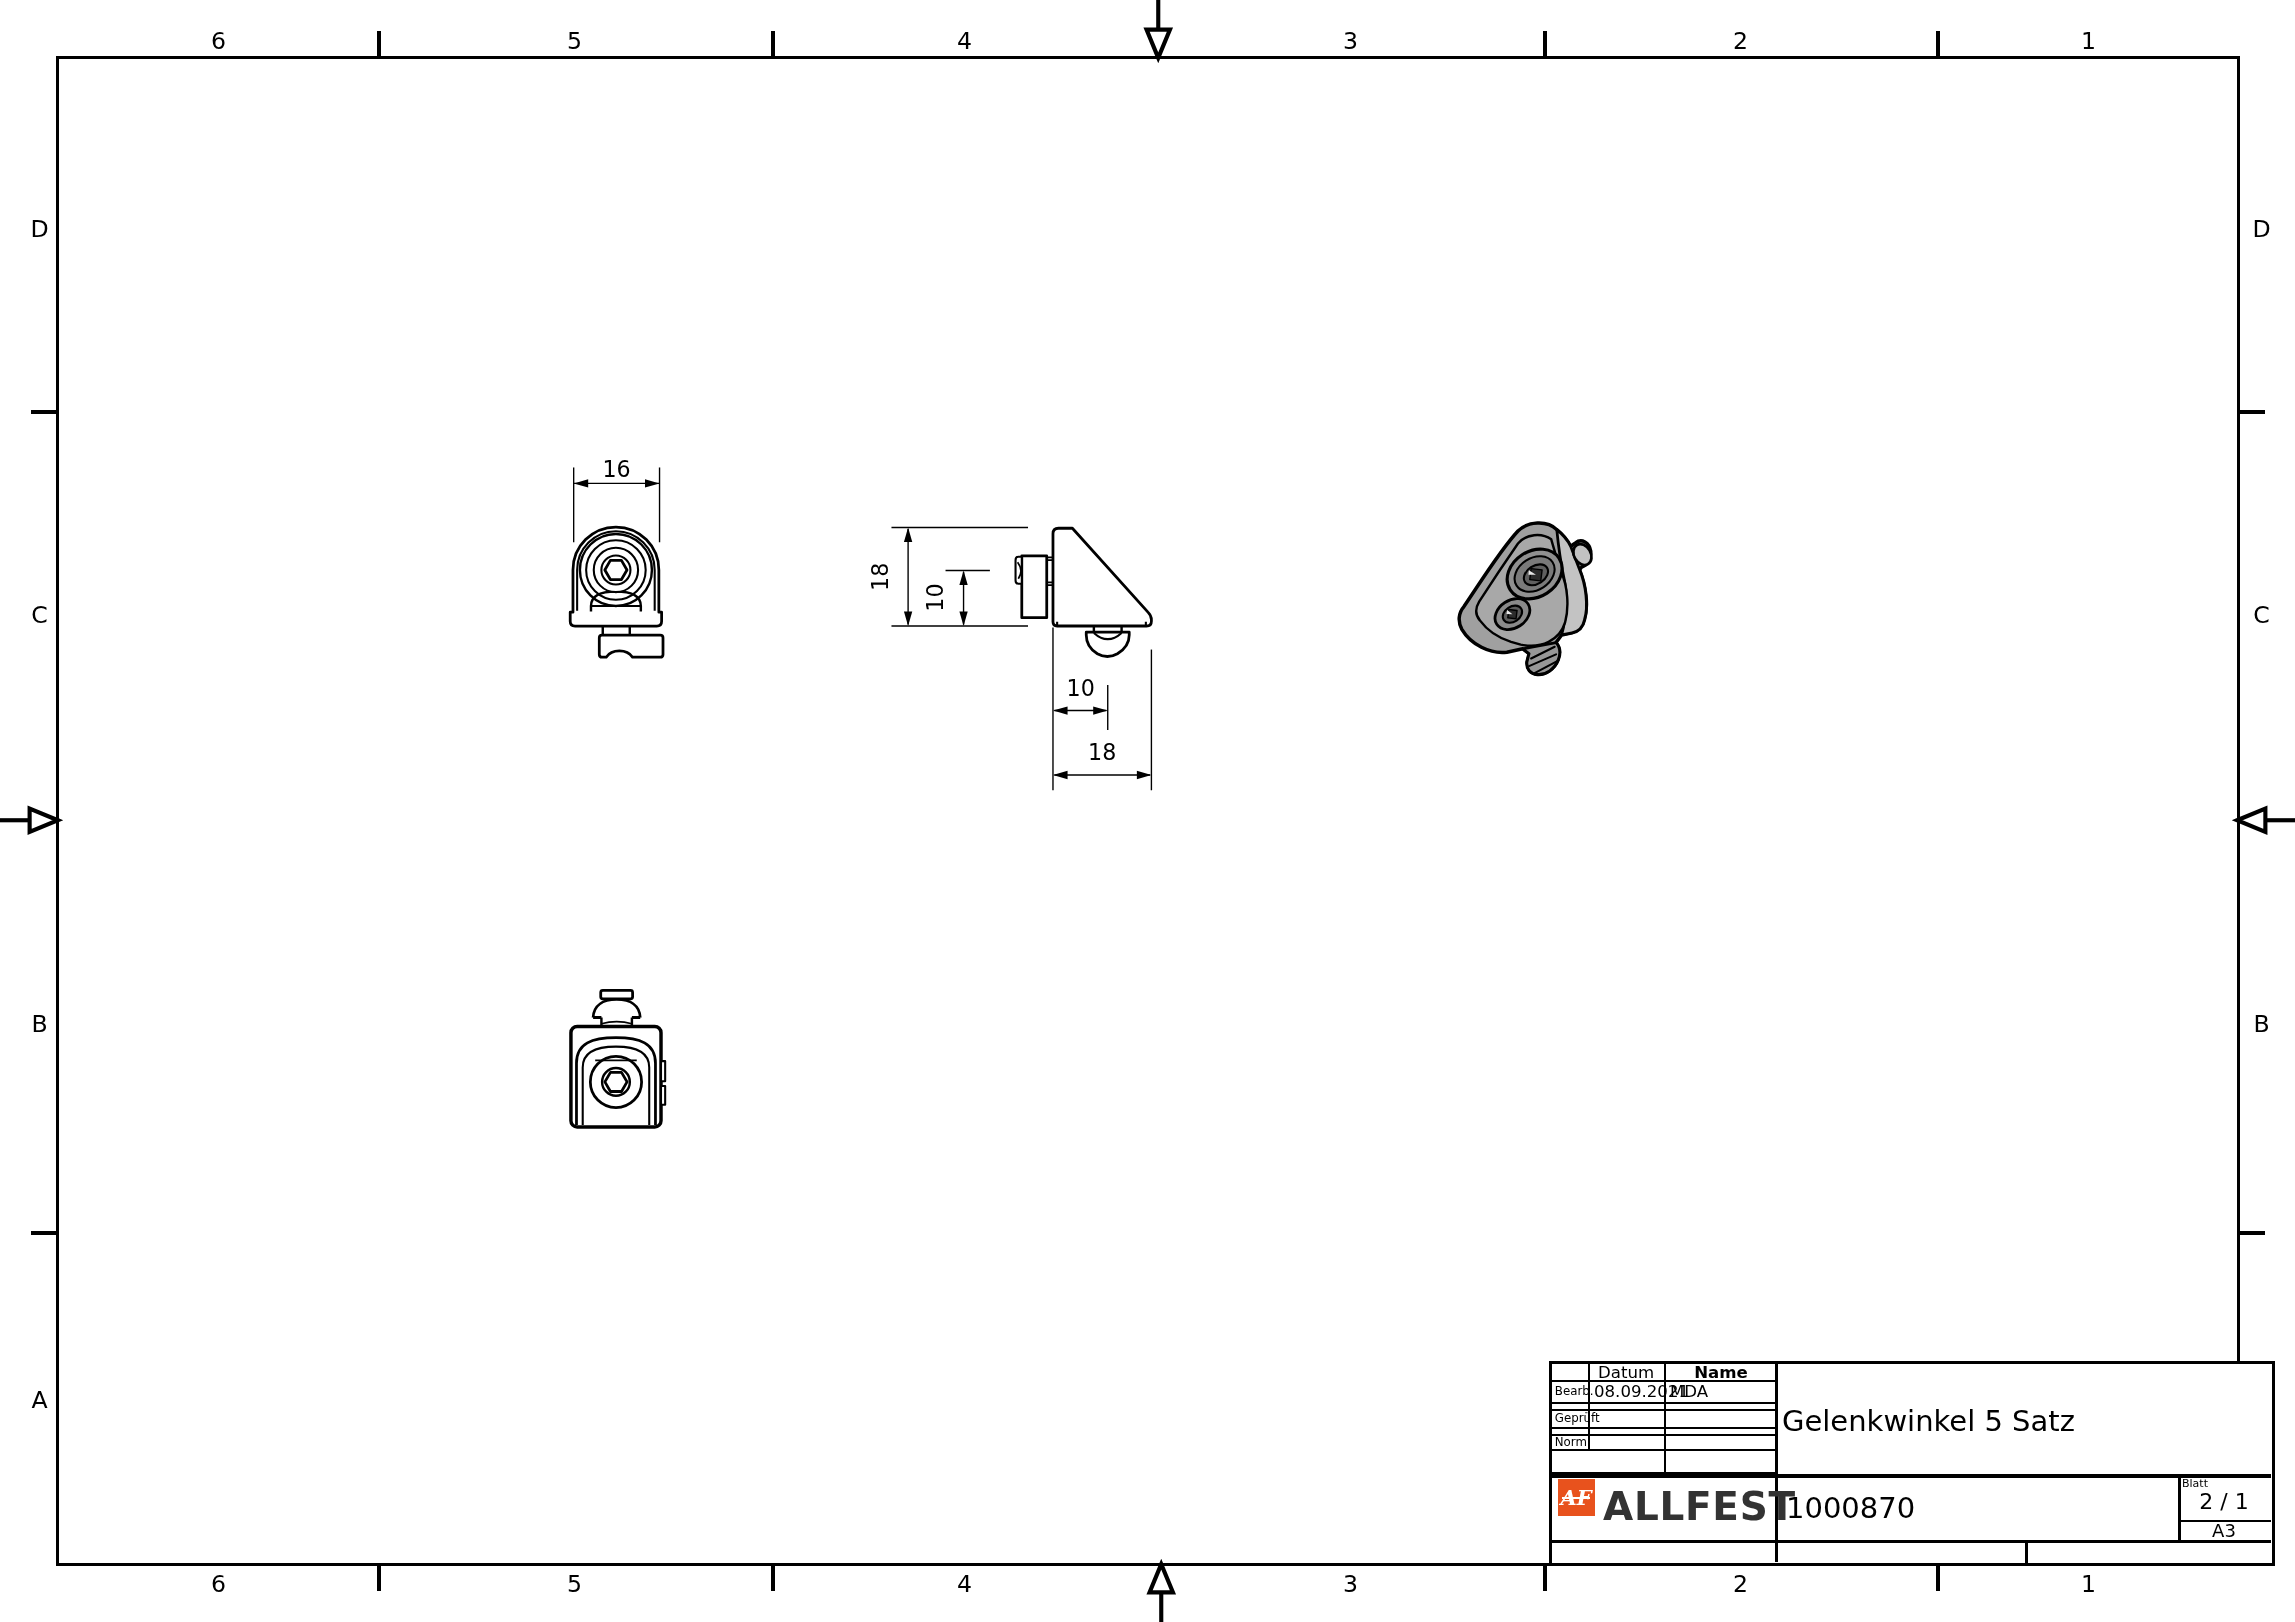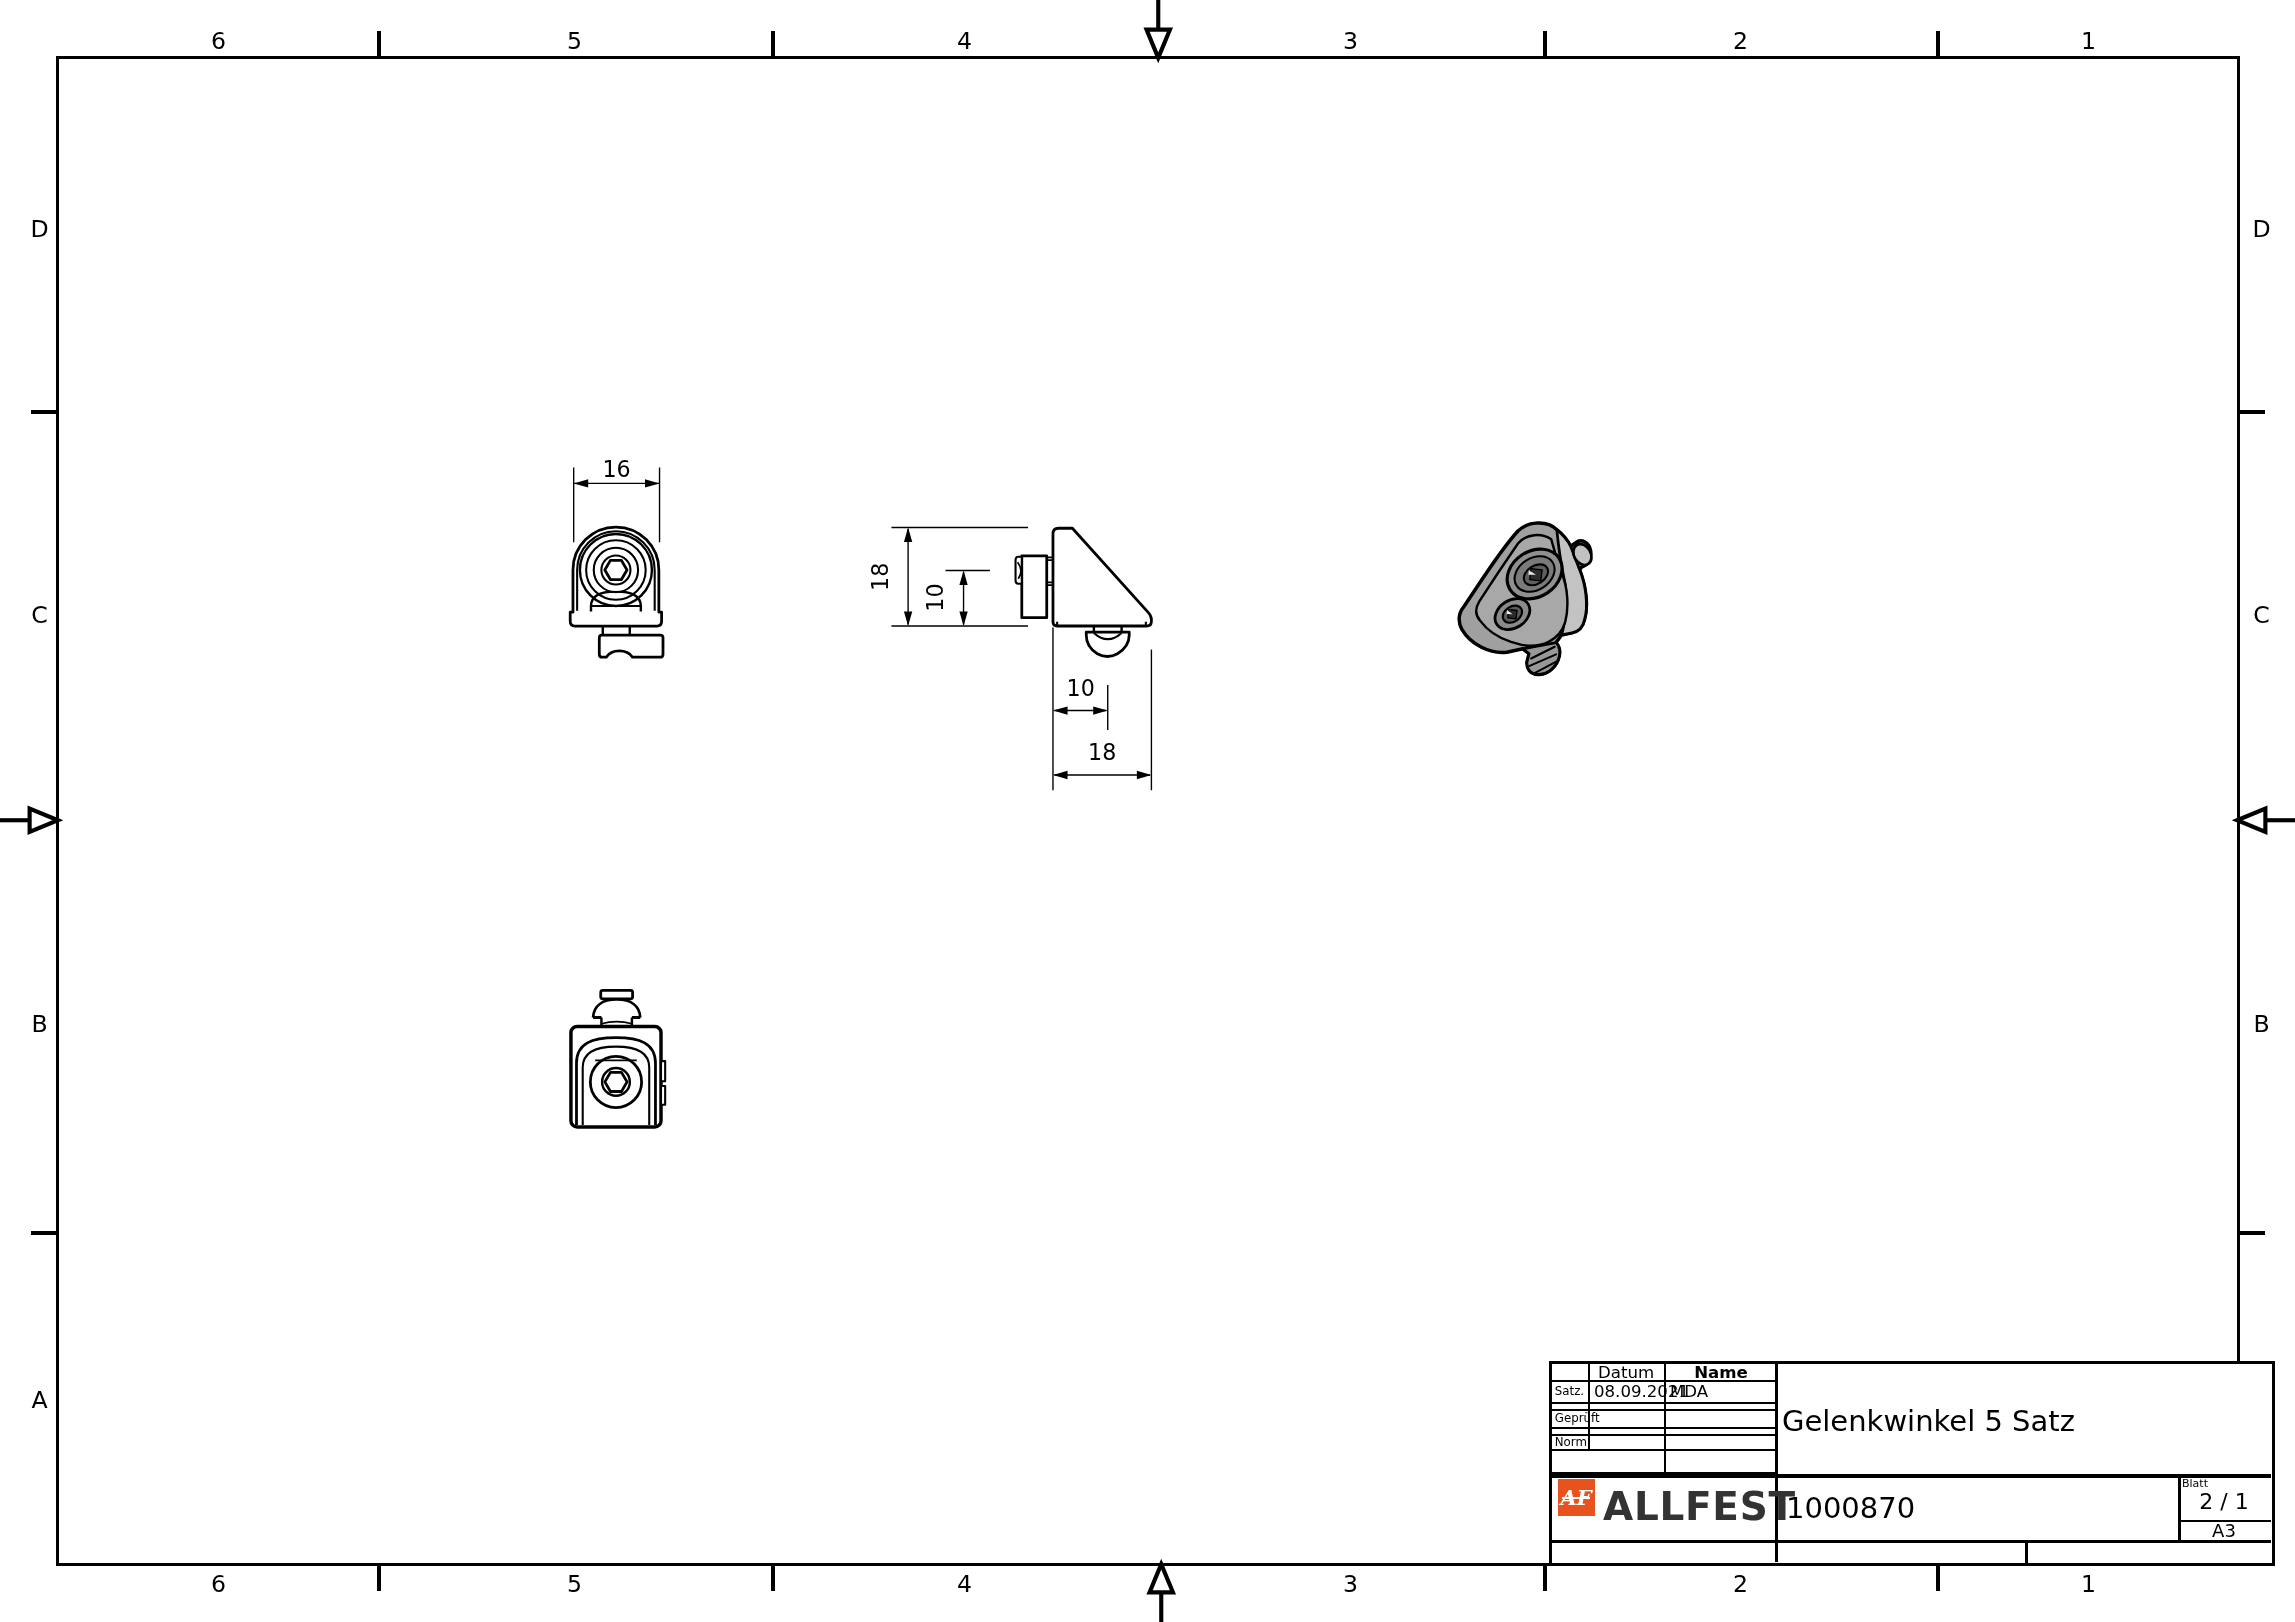--- a/index.html
+++ b/index.html
@@ -218,21 +218,21 @@
     <div class="ln" style="left:0;top:63px;width:225px;height:2.1px;"></div>
     <div class="ln" style="left:0;top:70px;width:225px;height:2.1px;"></div>
     <div class="ln" style="left:0;top:85px;width:225px;height:2.1px;"></div>
     <div class="ln" style="left:0;top:108px;width:225px;height:2.1px;"></div>
     <div class="ln" style="left:0;top:110px;width:719px;height:3.5px;"></div>
     <div class="ln" style="left:626px;top:156px;width:93px;height:2.1px;"></div>
     <div class="ln" style="left:0;top:176px;width:719px;height:2.8px;"></div>
 
     <div class="txt t-med t-center" style="left:74px;top:8.3px;">Datum</div>
     <div class="txt t-med t-center" style="left:169px;top:8.3px;font-weight:bold;">Name</div>
-    <div class="txt t-small t-vcenter" style="left:2.8px;top:27px;">Satz.</div>
+    <div class="txt t-small t-vcenter" style="left:2.8px;top:27px;">Bearb.</div>
     <div class="txt t-med t-vcenter" style="left:42px;top:27px;">08.09.2021</div>
     <div class="txt t-med t-vcenter" style="left:118px;top:27px;">MDA</div>
     <div class="txt t-small t-vcenter" style="left:2.8px;top:54px;">Geprüft</div>
     <div class="txt t-small t-vcenter" style="left:2.8px;top:78px;">Norm</div>
 
     <div class="txt t-big t-vcenter" style="left:230px;top:57px;">Gelenkwinkel 5 Satz</div>
     <div class="txt t-big t-vcenter" style="left:234px;top:144px;">1000870</div>
 
     <div class="txt" style="left:630px;top:113px;font-size:11px;">Blatt</div>
     <div class="txt t-center" style="left:672px;top:137px;font-size:22px;">2 / 1</div>

